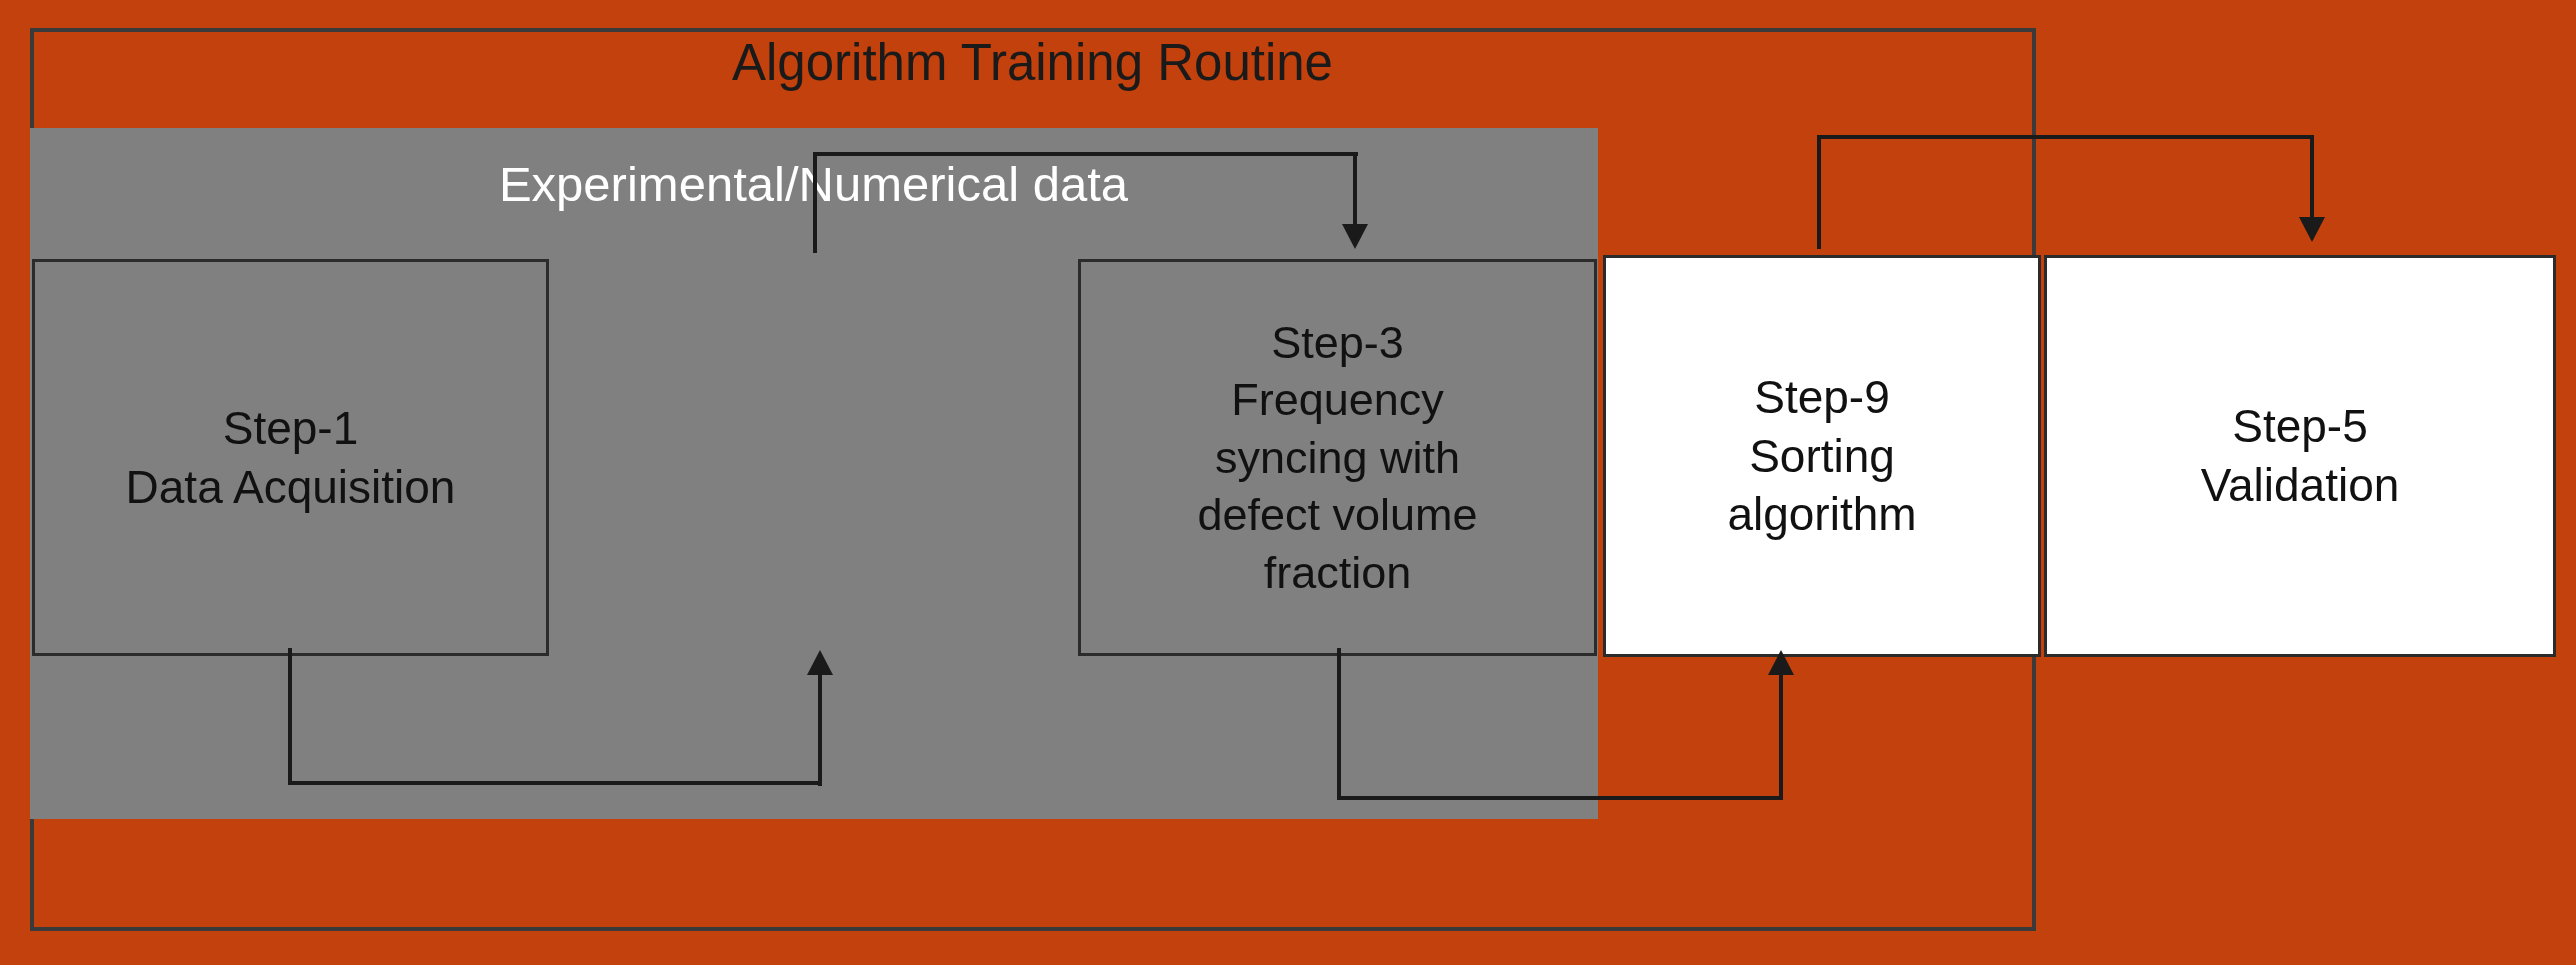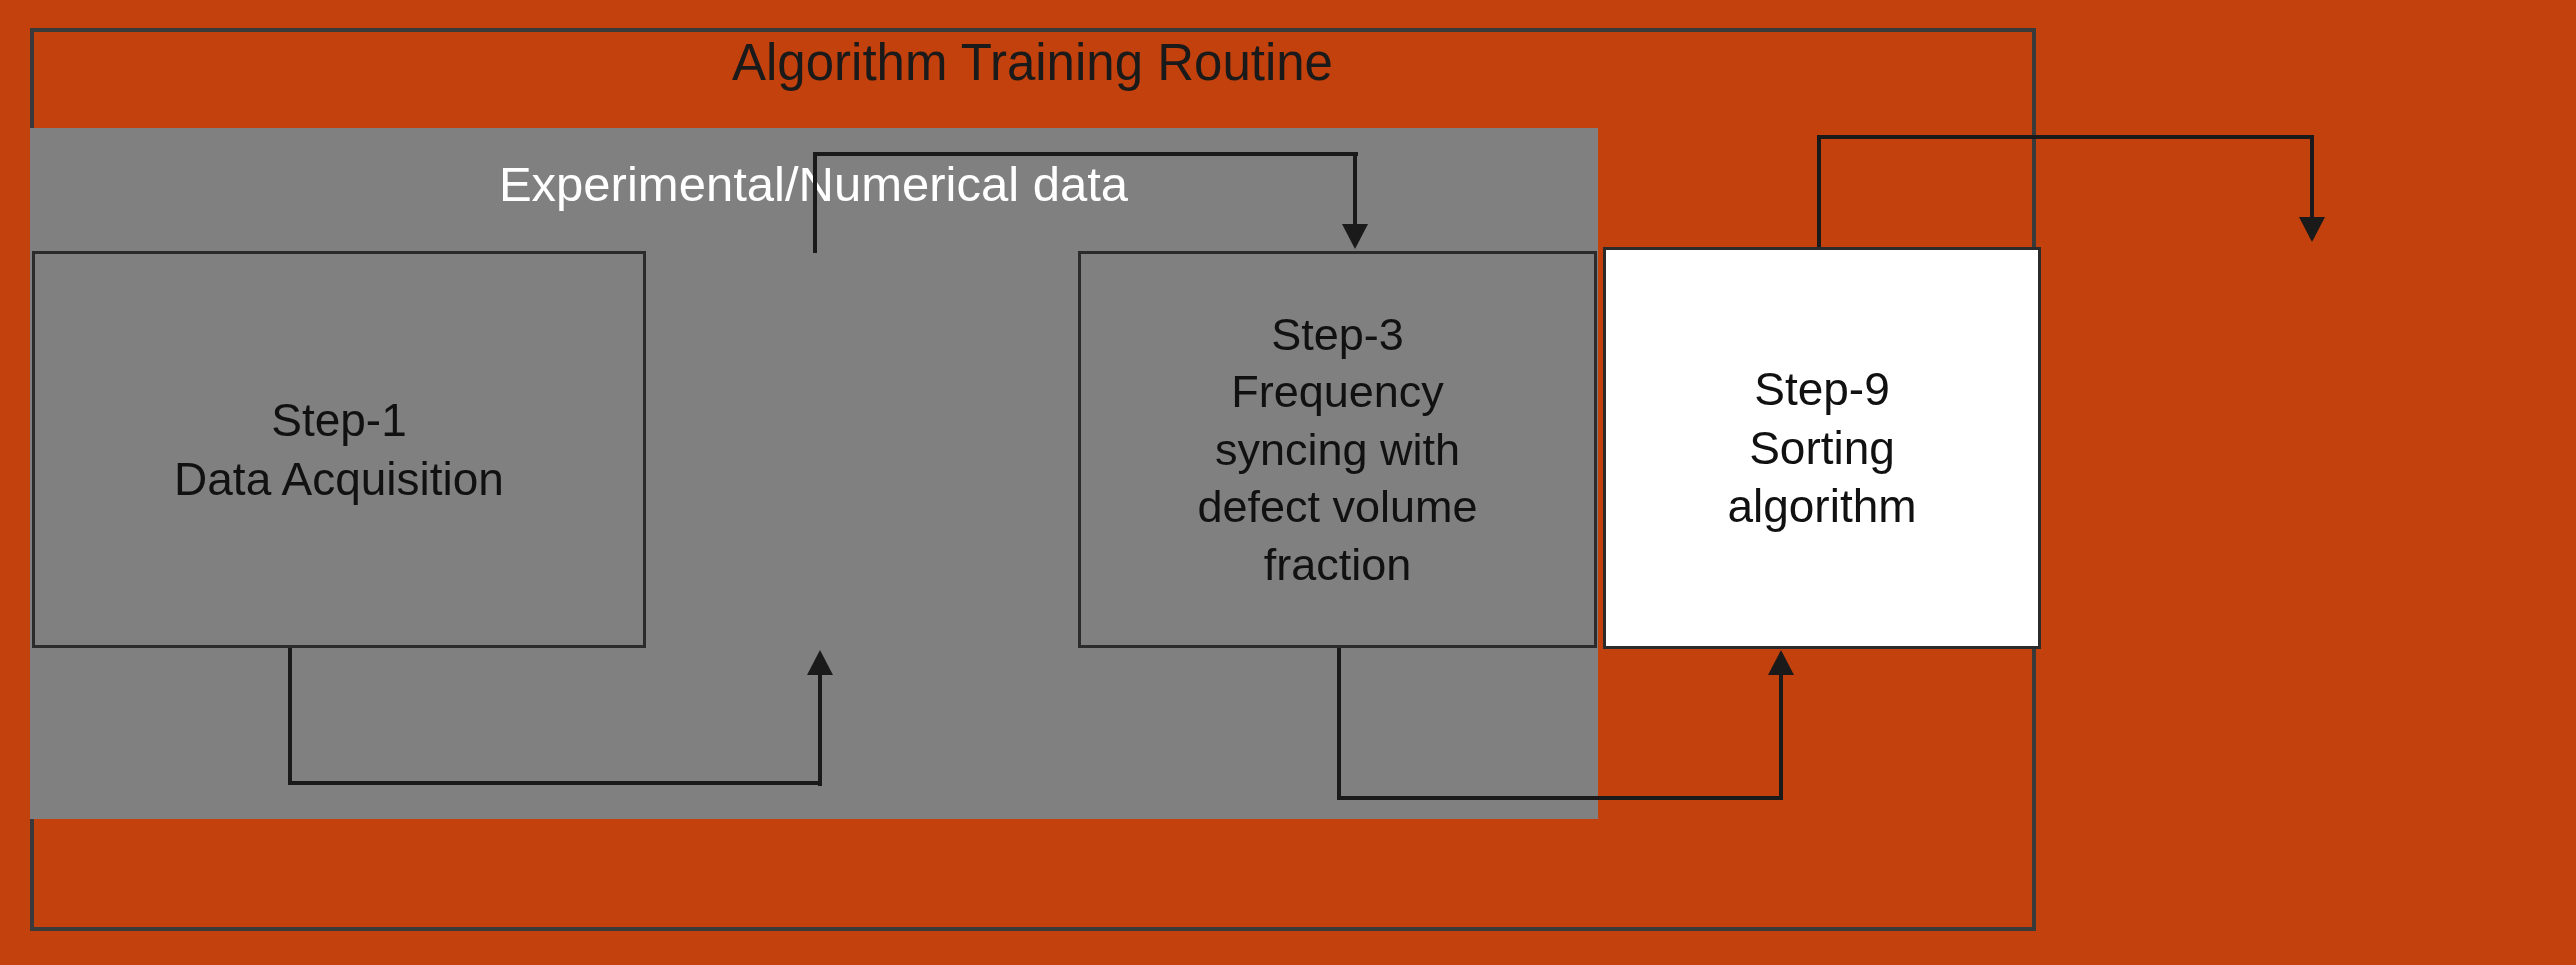--- a/index.html
+++ b/index.html
@@ -57,26 +57,27 @@
     box-sizing:border-box;
     border:3.4px solid #2b2b2b;
     display:flex;
     align-items:center;
     justify-content:center;
     text-align:center;
     font-size:46px;
     color:#111111;
     line-height:1.28;
     padding:5px 8.4px;
+    margin-top:8px;
   }
   .step-box .label{ display:block; width:100%; white-space:pre-line; }
   .step-box.on-gray{ background:#808080; }
   .step-box.on-white{ background:#ffffff; }
 
-  #step-1{ left:32px;  top:251px; width:614px;  height:397px; }
+  #step-1{ left:32px;  top:251px; width:517px;  height:397px; }
   #step-2{ left:554px; top:251px; width:518px;  height:397px; }
   #step-3{ left:1078px;top:251px; width:519px;  height:397px; font-size:45px;}
   #step-4{ left:1603px;top:247px; width:438px;  height:402px; }
   #step-5{ left:2044px;top:247px; width:512px;  height:402px; }
 
   
   .ln{ position:absolute; background:#1a1a1a; }
   .ln.h{ height:4.2px; }
   .ln.v{ width:4.2px; }
 
@@ -123,20 +124,24 @@
 Frequency
 syncing with
 defect volume
 fraction</span>
   </div>
   <div class="step-box on-white" id="step-4">
     <span class="label">Step-9
 Sorting
 algorithm</span>
   </div>
+  <div class="step-box on-white" id="step-5">
+    <span class="label">Step-5
+Validation</span>
+  </div>
 
   <div class="ln v" style="left:288px; top:648px; height:137px;"></div>
   <div class="ln h" style="left:288px; top:781px; width:534px;"></div>
   <div class="ln v" style="left:818px; top:674px; height:112px;"></div>
   <div class="arrow up" style="left:807px; top:650px;"></div>
 
   <div class="ln v" style="left:1337px; top:648px; height:152px;"></div>
   <div class="ln h" style="left:1337px; top:796px; width:446px;"></div>
   <div class="ln v" style="left:1779px; top:674px; height:126px;"></div>
   <div class="arrow up" style="left:1768px; top:650px;"></div>

